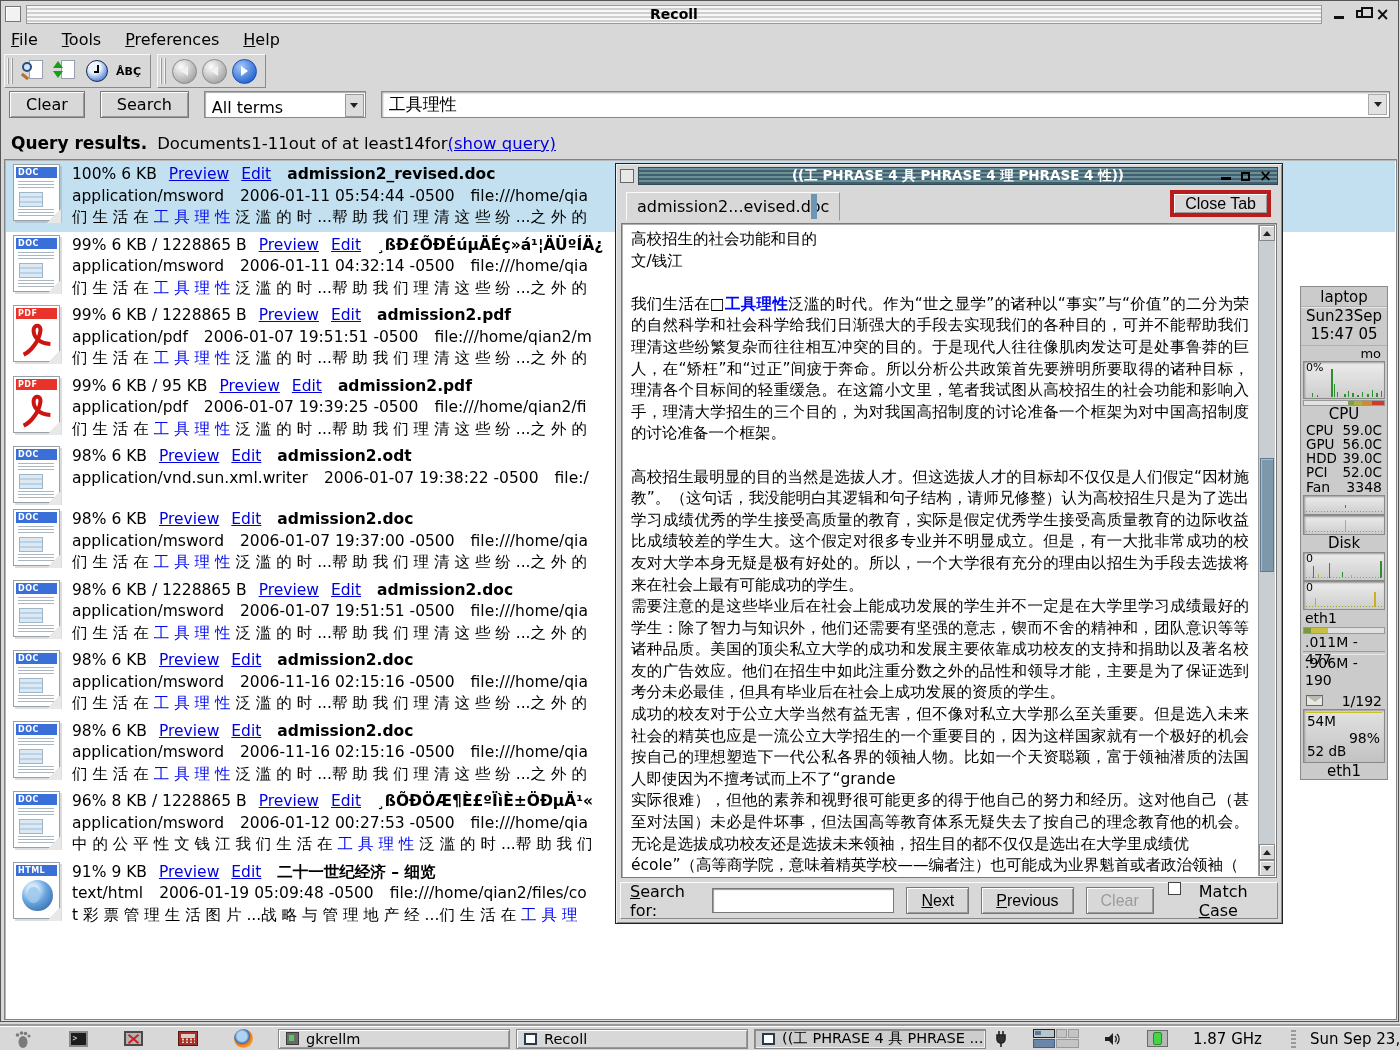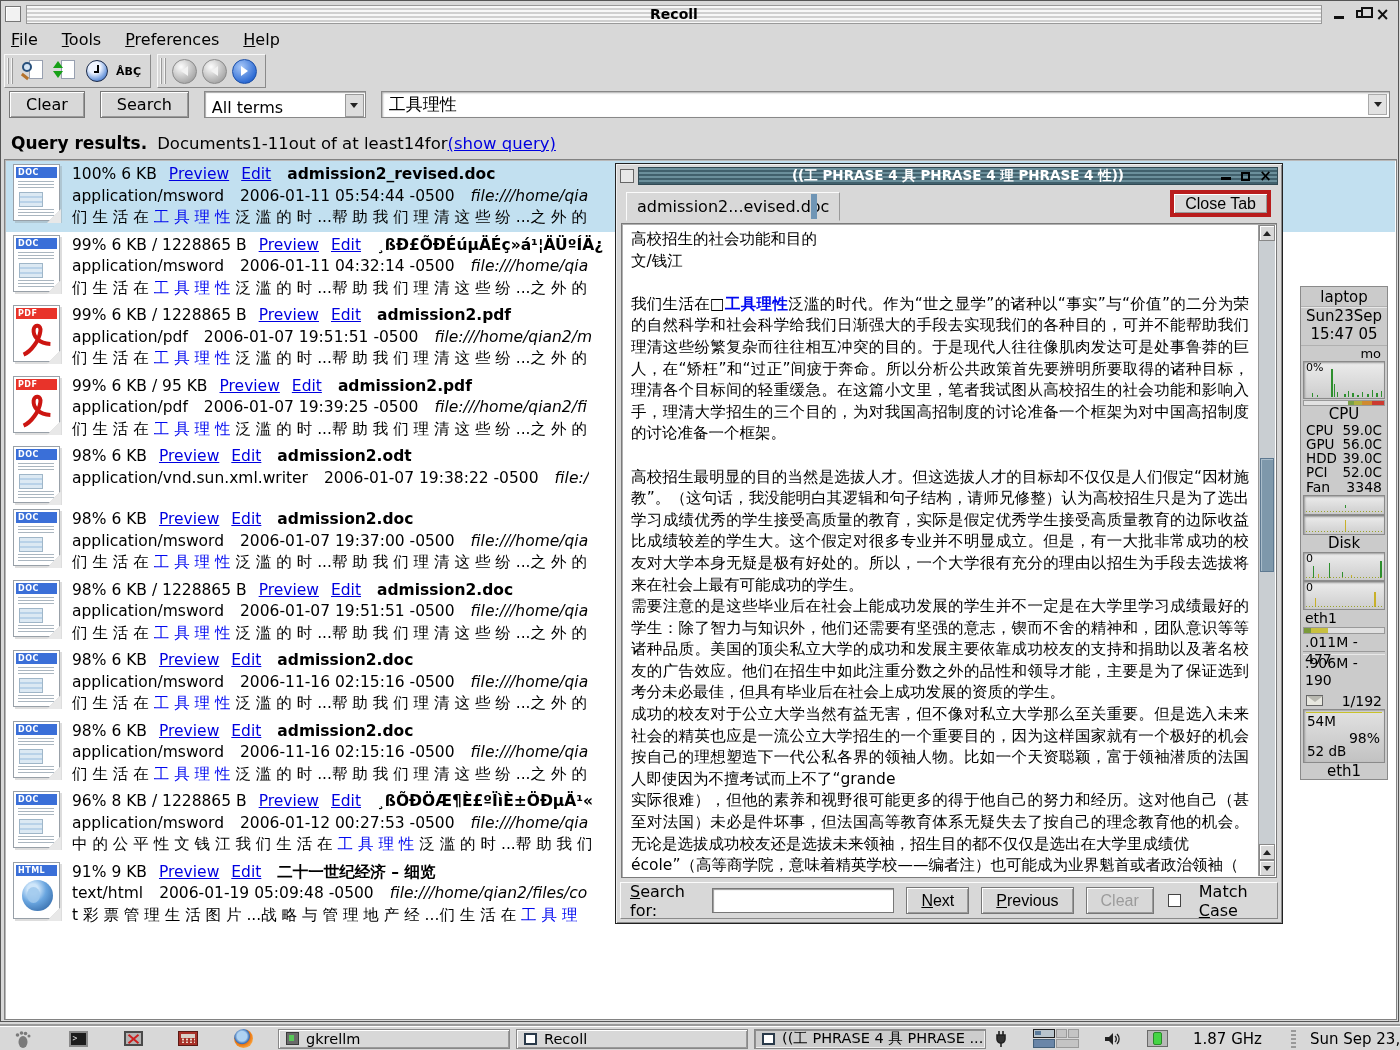--- a/index.html
+++ b/index.html
@@ -65,21 +65,21 @@
 
 .results-box{position:absolute;top:158px;left:3px;width:1393px;height:861px;background:#fff;border:1px solid #828282;box-shadow:inset 1px 1px 0 #b8b8b8;overflow:hidden}
 #results-list{position:absolute;left:1px;top:1px;right:1px}
 .rrow{display:flex;gap:12px;padding:3px 2px 3px 7px;font-size:15.5px;line-height:21.5px}
 .rrow.hl{background:#c2e0f0}
 .rtext{white-space:nowrap;overflow:hidden}
 .l1{display:flex;gap:12px;align-items:baseline}
 .rlink{color:#0000e0;text-decoration:underline;cursor:pointer}
 .rtitle{font-weight:bold;margin-left:4px}
 .l2{display:flex;gap:16px}
-.rurl{font-style:italic}
+.rurl{}
 .term{color:#0008f0}
 .next-link{position:absolute;top:786px;left:0;right:0;text-align:center}
 .next-link span{font-weight:bold;font-size:17px;color:#0000e0;text-decoration:underline;cursor:pointer}
 
 
 .fic{position:relative;width:47px;height:57px;flex:none}
 .ficpage{position:absolute;inset:0;background:#fff;border:1px solid #98a0a8;box-shadow:2px 2px 0 rgba(120,120,120,.25)}
 .ffold{position:absolute;right:-1px;bottom:-1px;width:0;height:0;border-bottom:13px solid #c8c8c8;border-left:13px solid transparent}
 .ffold:before{content:"";position:absolute;left:-14px;top:0;width:0;height:0;border-top:14px solid transparent;border-right:14px solid #e8e8e8}
 .fhead{position:absolute;top:2px;left:2px;right:2px;height:11px;font:bold 8px "DejaVu Sans",sans-serif;line-height:11px;padding-left:2px;letter-spacing:.5px}
@@ -110,21 +110,21 @@
 .p-body{position:absolute;left:5px;right:5px;top:59px;bottom:45px;background:#fff;border:1px solid #7a7a7a;box-shadow:inset 1px 1px 0 #b0b0b0;overflow:hidden}
 .p-text{position:absolute;left:9px;top:5px;right:27px;bottom:3px;font-size:15.5px;line-height:21.6px;overflow:hidden;text-align:justify}
 .pterm{color:#0008f0;font-weight:bold}
 .p-scroll{position:absolute;top:1px;right:1px;bottom:1px;width:17px;background:#c9ced2;border-left:1px solid #9a9a9a}
 .ps-btn{position:absolute;left:0;width:16px;height:16px;background:#d8d8d8;border:1px solid #888;box-shadow:inset 1px 1px 0 #fff;display:flex;align-items:center;justify-content:center}
 .ps-thumb{position:absolute;left:1px;top:233px;width:14px;height:114px;background:#7e98ab;border:1px solid #5d7890;box-shadow:inset 1px 1px 0 #a9bdcb}
 .p-find{position:absolute;left:4px;right:4px;bottom:4px;height:37px;background:#d8d8d8;border:1px solid;border-color:#fbfbfb #8a8a8a #8a8a8a #fbfbfb;display:flex;align-items:center;gap:12px;padding:0 9px;font-size:16px}
 .find-input{width:182px;height:25px;background:#fff;border:1px solid #777;box-shadow:inset 1px 1px 1px #999;font-family:inherit;font-size:15px;padding:0 4px;outline:0}
 .fbtn{height:27px;padding:0 14px;display:flex;align-items:center;font-size:16px;background:#d8d8d8;border:1px solid #777;box-shadow:inset 1px 1px 0 #fff,inset -1px -1px 0 #9a9a9a}
 .fbtn.disabled{color:#9b9b9b}
-.mc{display:flex;align-items:center;gap:18px;margin-left:2px}
+.mc{display:flex;gap:18px;margin-left:2px}
 .checkbox{width:13px;height:13px;background:#fff;border:1px solid #444;flex:none}
 
 
 #gkrellm{position:absolute;left:1300px;top:286px;width:88px;height:494px;background:#cbcbcb;border:1px solid #8a8a8a;font-size:14px;overflow:hidden}
 .gk-c{text-align:center}
 .gk-host{height:20px;font-size:15px;line-height:20px;border-bottom:1px solid #b0b0b0;box-shadow:0 1px 0 #e8e8e8}
 .gk-date{height:18px;font-size:15px;line-height:19px}
 .gk-time{height:20px;font-size:15px;line-height:19px}
 .gk-up{height:16px;text-align:right;padding-right:6px;font-size:13px;line-height:15px;border-top:1px solid #b0b0b0}
 .gk-chart{position:relative;height:38px;margin:0 2px;background:linear-gradient(#ececec,#cdcdcd);border:1px solid #8a8a8a;box-shadow:inset 1px 1px 2px #9a9a9a;overflow:hidden}

